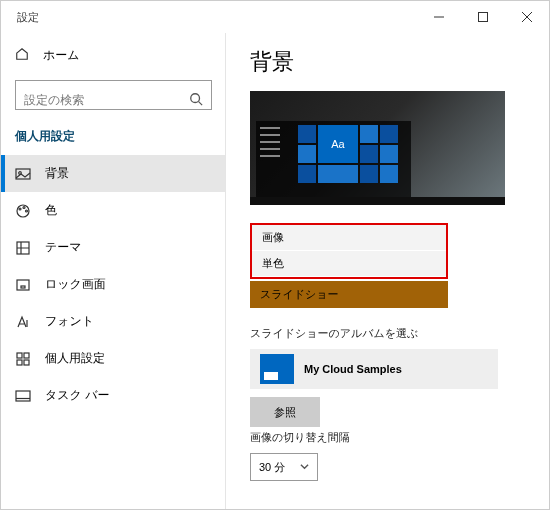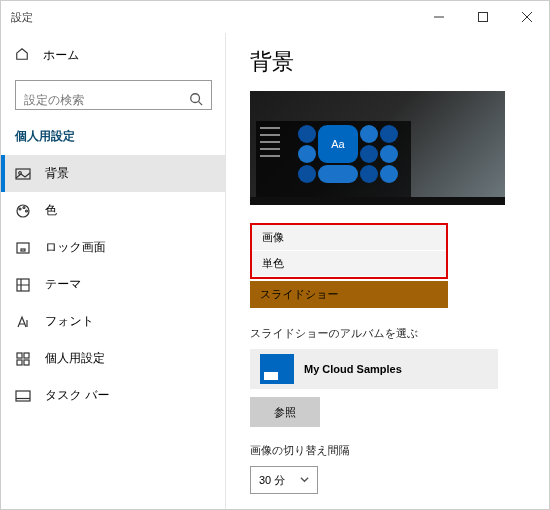--- a/index.html
+++ b/index.html
@@ -1,18 +1,18 @@
 <!DOCTYPE html>
 <html><head>
 <meta charset="utf-8">
 <style>
 * { margin: 0; padding: 0; box-sizing: border-box; font-family: "Yu Gothic UI", "Segoe UI", sans-serif; }
 body { background: #fff; width: 550px; height: 510px; overflow: hidden; position: relative; border: 1px solid #ccc; }
 
-.titlebar { height: 32px; display: flex; align-items: center; justify-content: space-between; padding-left: 10px; }
+.titlebar { height: 32px; display: flex; align-items: center; justify-content: space-between; padding-left: 16px; }
 .titlebar-title { font-size: 11px; color: #333; }
 .winctrls { display: flex; height: 100%; }
 .winctrl { width: 44px; display: flex; align-items: center; justify-content: center; font-size: 12px; color: #333; }
 .winctrl svg { width: 10px; height: 10px; stroke: #333; stroke-width: 1; fill: none; }
 
 .main { display: flex; height: calc(100% - 32px); }
 .sidebar { width: 225px; padding: 8px 0 0 0; position: relative; }
 .sidebar::after { content: ""; position: absolute; right: 0; top: 0; bottom: 0; width: 1px; background: #e5e5e5; }
 .home-row { display: flex; align-items: center; gap: 14px; padding: 6px 14px 10px; font-size: 12px; }
 .home-icon svg { width: 14px; height: 14px; stroke: #333; fill: none; stroke-width: 1.3; }
@@ -27,34 +27,34 @@
 .navitem.active::before { content: ""; position: absolute; left: 0; top: 0; bottom: 0; width: 4px; background: #0078d4; }
 
 .content { flex: 1; padding: 14px 24px 0 24px; overflow: hidden; }
 .pagetitle { font-size: 22px; font-weight: 500; margin-bottom: 14px; }
 .preview { width: 255px; height: 114px; background: linear-gradient(135deg,#1a1a1a 0%,#2a2a2a 45%,#6e7a7f 100%); position: relative; margin-bottom: 18px; }
 .pv-taskbar { position: absolute; left:0; right:0; bottom:0; height:8px; background:#0f0f0f; }
 .pv-win { position:absolute; left:6px; bottom:8px; width:155px; height:76px; background:rgba(0,0,0,0.7); }
 .pv-left { position:absolute; left:4px; top:6px; display:flex; flex-direction:column; gap:5px; }
 .pv-left span { width:20px; height:2px; background:#888; display:block; }
 .pv-tiles { position:absolute; left:42px; top:4px; display:grid; grid-template-columns:18px 40px 18px 18px; grid-template-rows:18px 18px 18px; gap:2px; }
-.t { background:#0a4f9e;border-radius:9px; }
+.t { background:#0a4f9e; }
 .t.big { grid-column:2; grid-row:1 / span 2; background:#0067c0; display:flex; align-items:center; justify-content:center; color:#fff; font-size:11px; }
 .t.lt { background:#1a73c8; }
 
 .dropdown-open { width: 198px; border: 2px solid #d00; position: relative; margin-bottom: 2px; }
 .dd-item { padding: 5px 10px; font-size: 11px; background:#f3f3f3; border-bottom:1px solid #fff; }
 .dd-sel { width: 198px; padding: 6px 10px; font-size: 11px; background:#a16207; margin-bottom: 18px; }
 
 .label { font-size: 11px; margin-bottom: 8px; color:#222; }
 .album-row { display:flex; align-items:center; background:#eee; width:248px; height:40px; margin-bottom:8px; }
 .album-thumb { width:34px; height:30px; background:#0067c0; margin:0 10px; position:relative; }
 .album-thumb::after { content:""; position:absolute; left:4px; bottom:4px; width:14px; height:8px; background:#fff; }
 .album-name { font-size:11px;font-weight:bold; }
-.browse-btn { width:70px; height:30px; background:#ccc; font-size:11px; display:flex; align-items:center; justify-content:center; margin-bottom:16px; }
+.browse-btn { width:70px; height:30px; background:#ccc; font-size:11px; display:flex; align-items:center; justify-content:center; margin-bottom:3px; }
 
 .interval-select { width:68px; height:28px; border:1px solid #999; display:flex; align-items:center; justify-content:space-between; padding:0 8px; font-size:11px; margin-bottom:16px; }
 .interval-select svg { width:9px; height:9px; stroke:#555; fill:none; stroke-width:1.5; }
 </style>
 </head>
 <body>
 
 <div class="titlebar">
   <span class="titlebar-title">設定</span>
   <div class="winctrls">
@@ -111,34 +111,34 @@
               <circle cx="5" cy="6" r="1"></circle>
               <circle cx="9" cy="4.5" r="1"></circle>
               <circle cx="11.5" cy="8" r="1"></circle>
             </svg>
           </span>
         <span>色</span>
       </li>
       <li class="navitem">
         <span class="nicon">
             <svg viewBox="0 0 16 16">
+              <rect x="2" y="2" width="12" height="12"></rect>
+              <path d="M6 2 V14 M2 8 H14"></path>
+            </svg>
+          </span>
+        <span>テーマ</span>
+      </li>
+      <li class="navitem">
+        <span class="nicon">
+            <svg viewBox="0 0 16 16">
               <rect x="2" y="3" width="12" height="10"></rect>
               <rect x="6" y="9" width="4" height="2"></rect>
             </svg>
           </span>
         <span>ロック画面</span>
-      </li>
-      <li class="navitem">
-        <span class="nicon">
-            <svg viewBox="0 0 16 16">
-              <rect x="2" y="2" width="12" height="12"></rect>
-              <path d="M6 2 V14 M2 8 H14"></path>
-            </svg>
-          </span>
-        <span>テーマ</span>
       </li>
       <li class="navitem">
         <span class="nicon">
             <svg viewBox="0 0 16 16">
               <path d="M3 13 L7 3 L11 13 M4.5 10 H9.5"></path>
               <path d="M12 6 V13"></path>
             </svg>
           </span>
         <span>フォント</span>
       </li>

